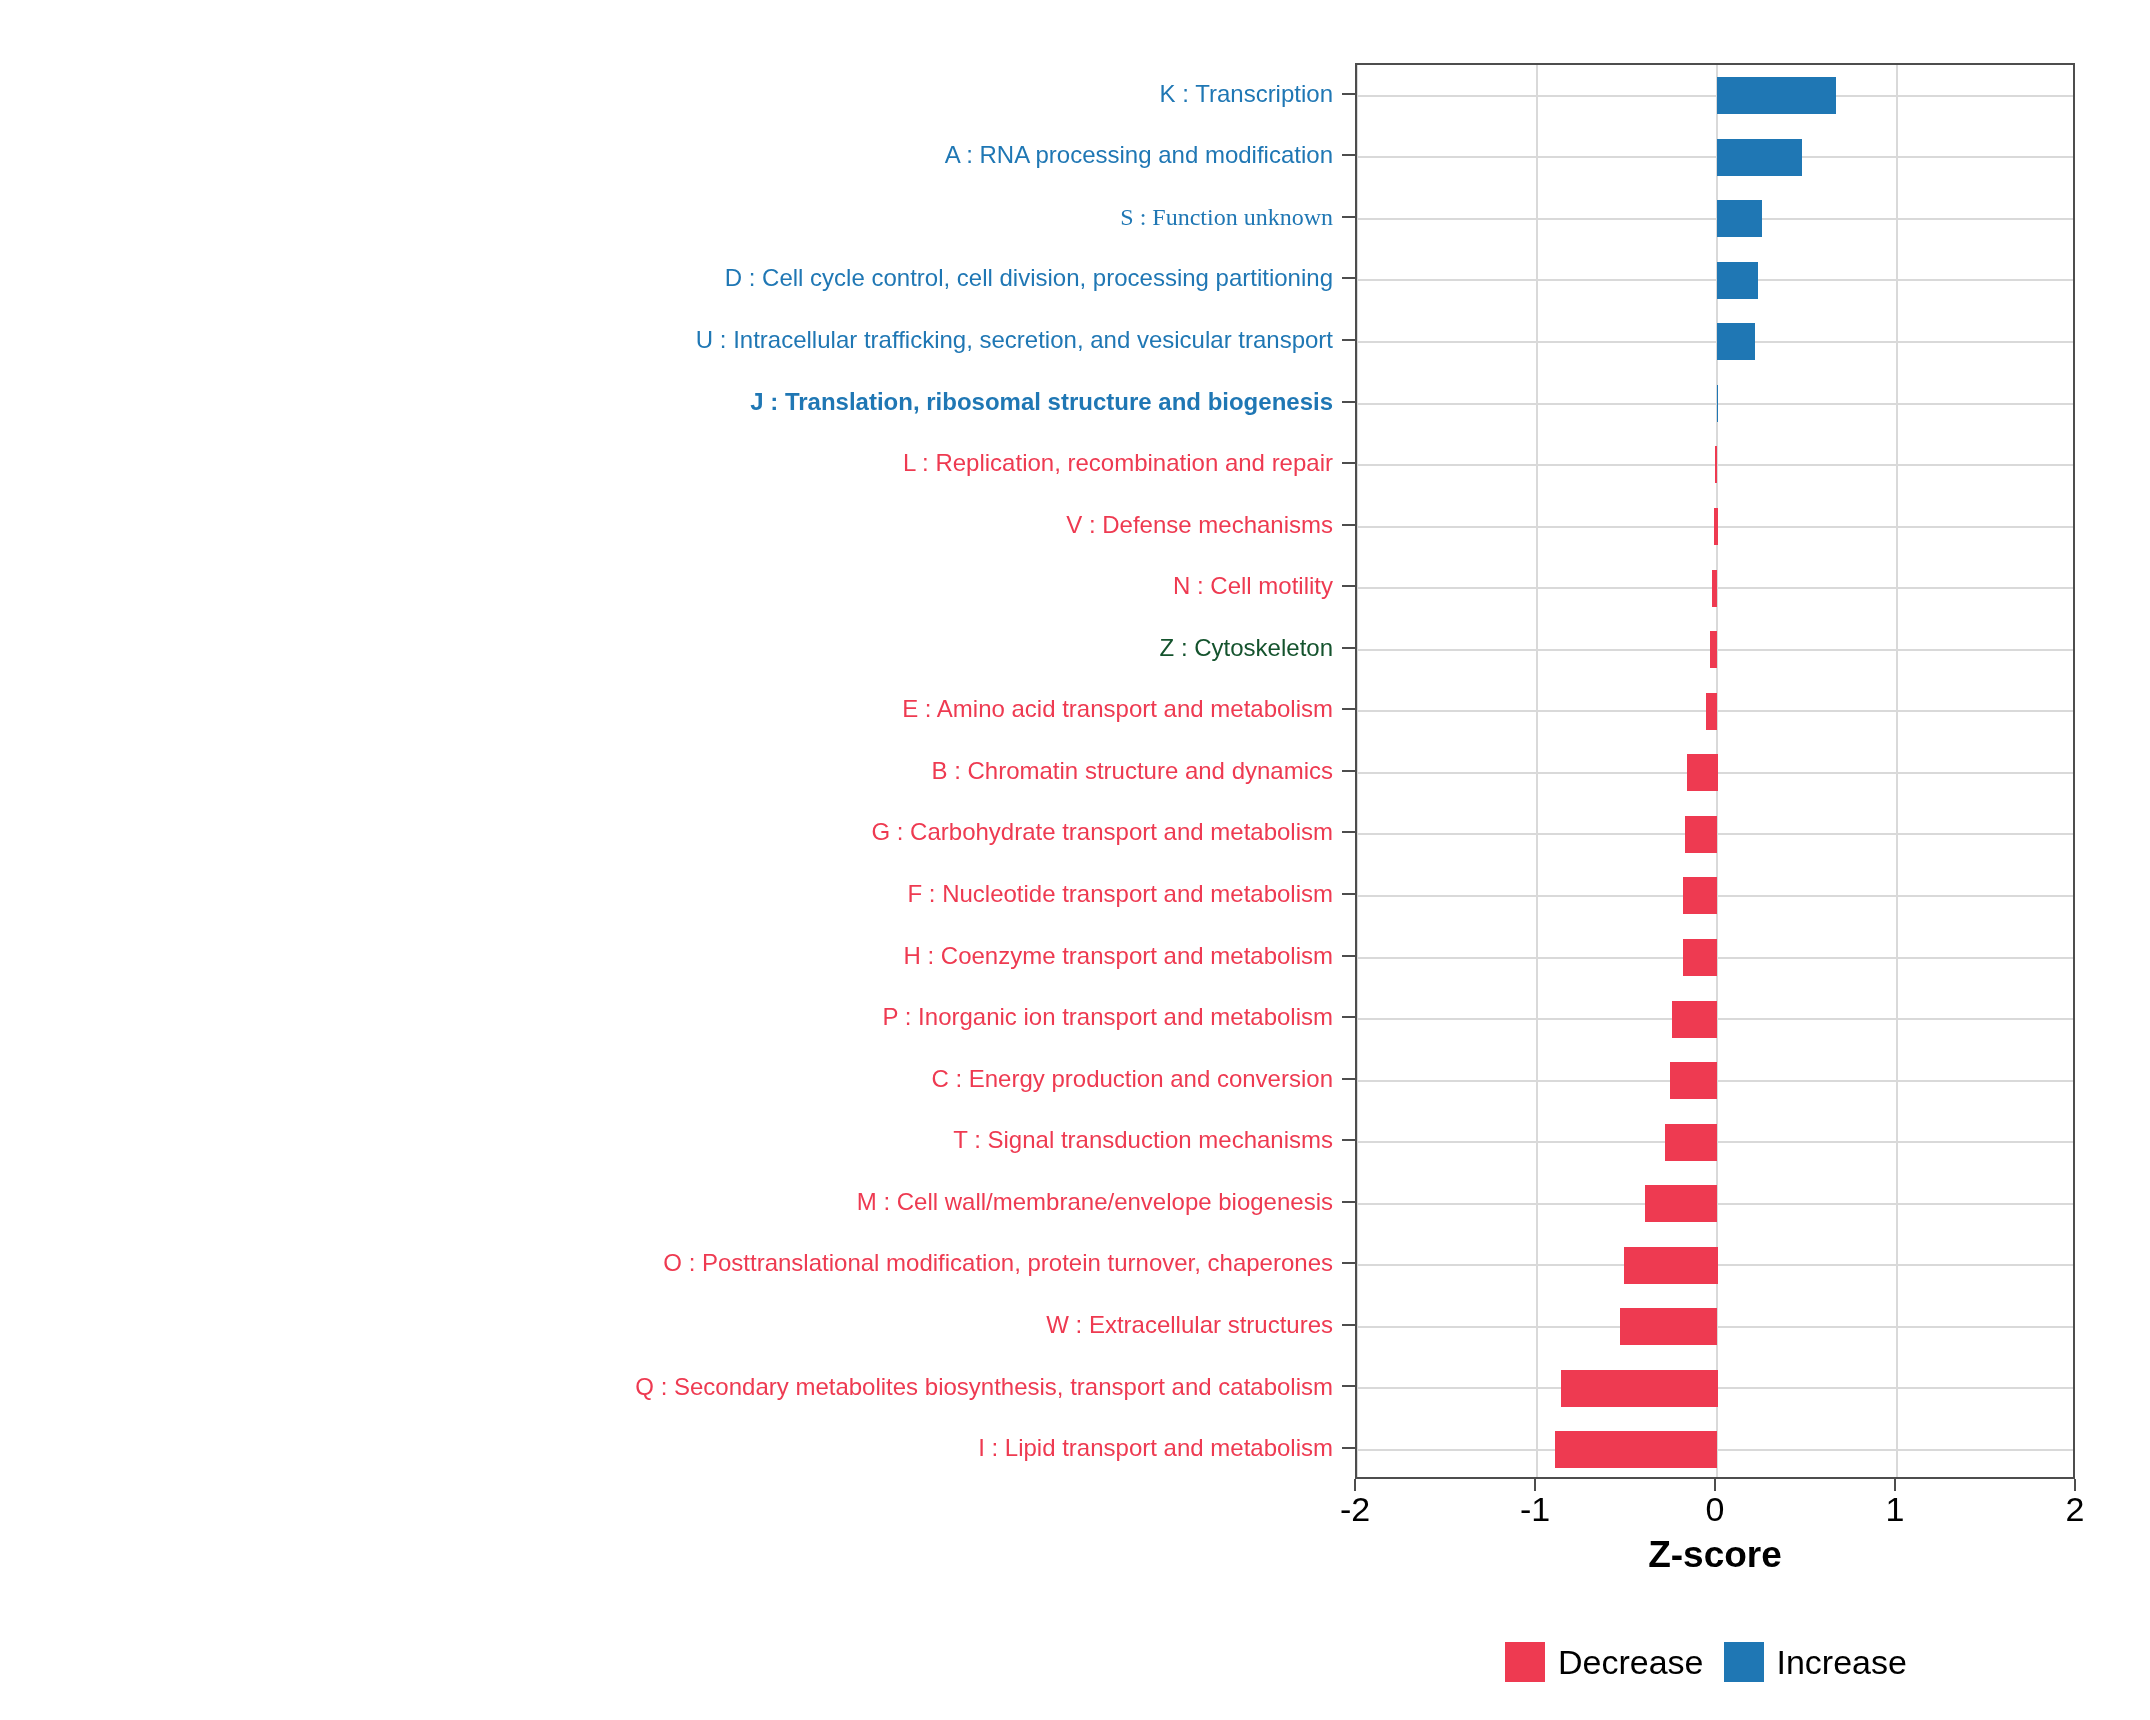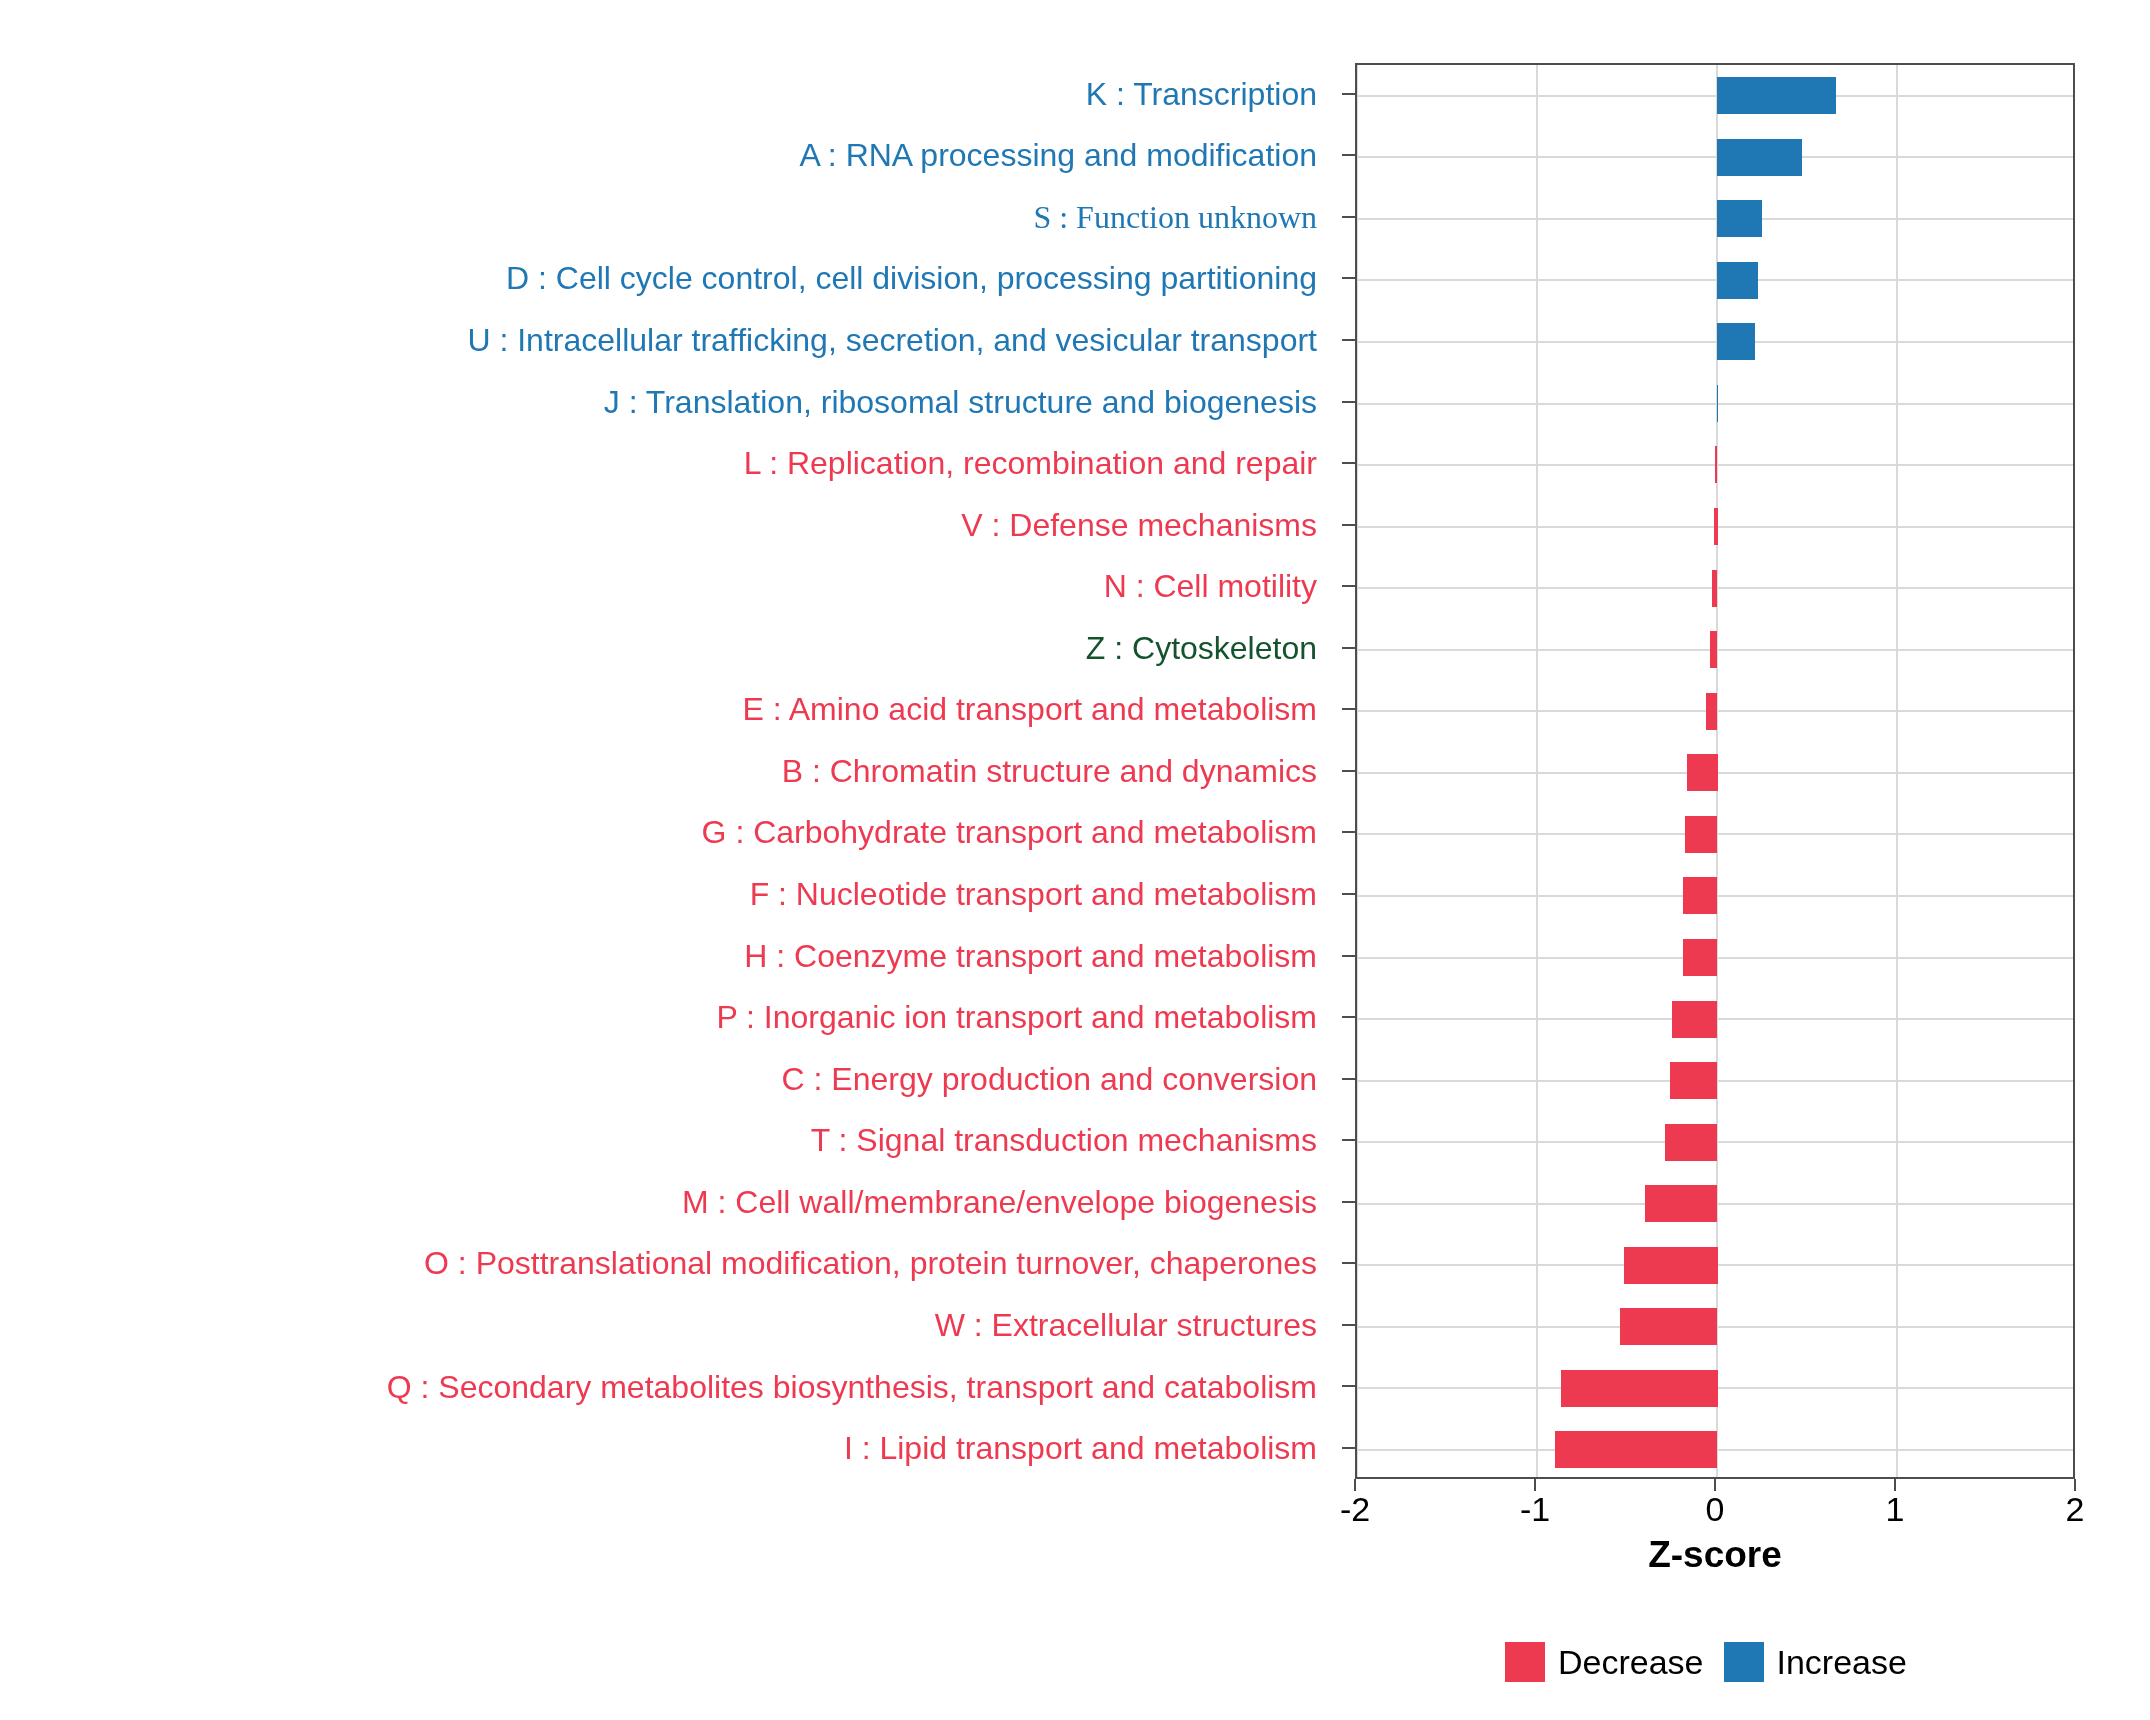--- a/index.html
+++ b/index.html
@@ -60,23 +60,23 @@
   
   .labels {
     position: absolute;
     left: 0;
     top: 63px;
     width: 1333px;
     height: 1416px;
   }
   .cat-label {
     position: absolute;
-    right: 16px;
+    right: 0;
     text-align: center;
-    font-size: 32px;
+    font-size: 24px;
     line-height: 32px;
     white-space: nowrap;
     transform: translateY(-50%);
   }
   .tick-mark {
     position: absolute;
     width: 13px;
     height: 2.2px;
     background: #4d4d4d;
   }
@@ -149,21 +149,21 @@
       <div class="cat-label" style="top: 31px; color: rgb(31, 119, 180);">K : Transcription</div>
       <div class="tick-mark" style="left: 1342px; top: 30px;"></div>
       <div class="cat-label" style="top: 92px; color: rgb(31, 119, 180);">A : RNA processing and modification</div>
       <div class="tick-mark" style="left: 1342px; top: 91px;"></div>
       <div class="cat-label" style="top: 154px; color: rgb(31, 119, 180); font-family: Liberation Serif, serif;">S : Function unknown</div>
       <div class="tick-mark" style="left: 1342px; top: 153px;"></div>
       <div class="cat-label" style="top: 215px; color: rgb(31, 119, 180);">D : Cell cycle control, cell division, processing partitioning</div>
       <div class="tick-mark" style="left: 1342px; top: 214px;"></div>
       <div class="cat-label" style="top: 277px; color: rgb(31, 119, 180);">U : Intracellular trafficking, secretion, and vesicular transport</div>
       <div class="tick-mark" style="left: 1342px; top: 276px;"></div>
-      <div class="cat-label" style="top: 339px; color: rgb(31, 119, 180);">J : Translation, ribosomal structure and biogenesis</div>
+      <div class="cat-label" style="top: 339px; color: rgb(31, 119, 180); font-weight: bold;">J : Translation, ribosomal structure and biogenesis</div>
       <div class="tick-mark" style="left: 1342px; top: 338px;"></div>
       <div class="cat-label" style="top: 400px; color: rgb(238, 58, 81);">L : Replication, recombination and repair</div>
       <div class="tick-mark" style="left: 1342px; top: 399px;"></div>
       <div class="cat-label" style="top: 462px; color: rgb(238, 58, 81);">V : Defense mechanisms</div>
       <div class="tick-mark" style="left: 1342px; top: 461px;"></div>
       <div class="cat-label" style="top: 523px; color: rgb(238, 58, 81);">N : Cell motility</div>
       <div class="tick-mark" style="left: 1342px; top: 522px;"></div>
       <div class="cat-label" style="top: 585px; color: #14532d;">Z : Cytoskeleton</div>
       <div class="tick-mark" style="left: 1342px; top: 584px;"></div>
       <div class="cat-label" style="top: 646px; color: rgb(238, 58, 81);">E : Amino acid transport and metabolism</div>

